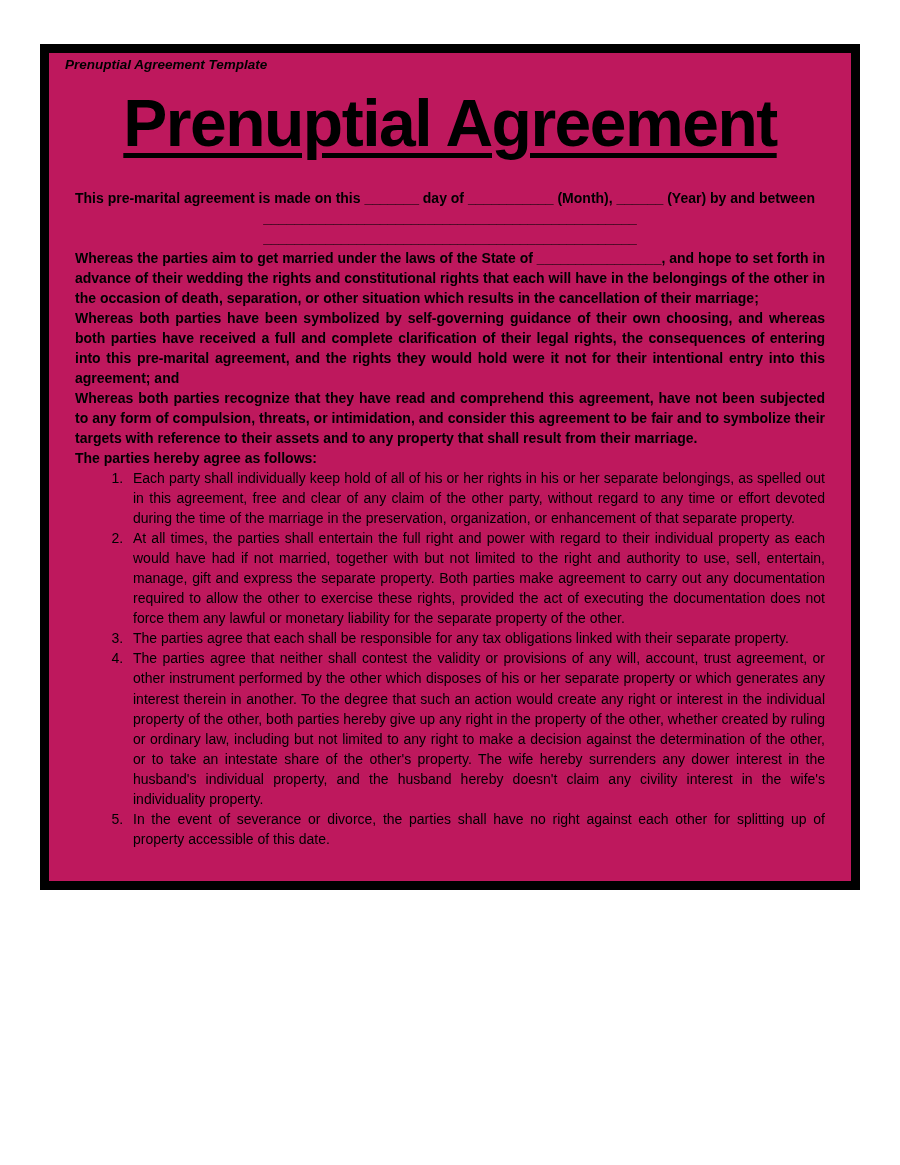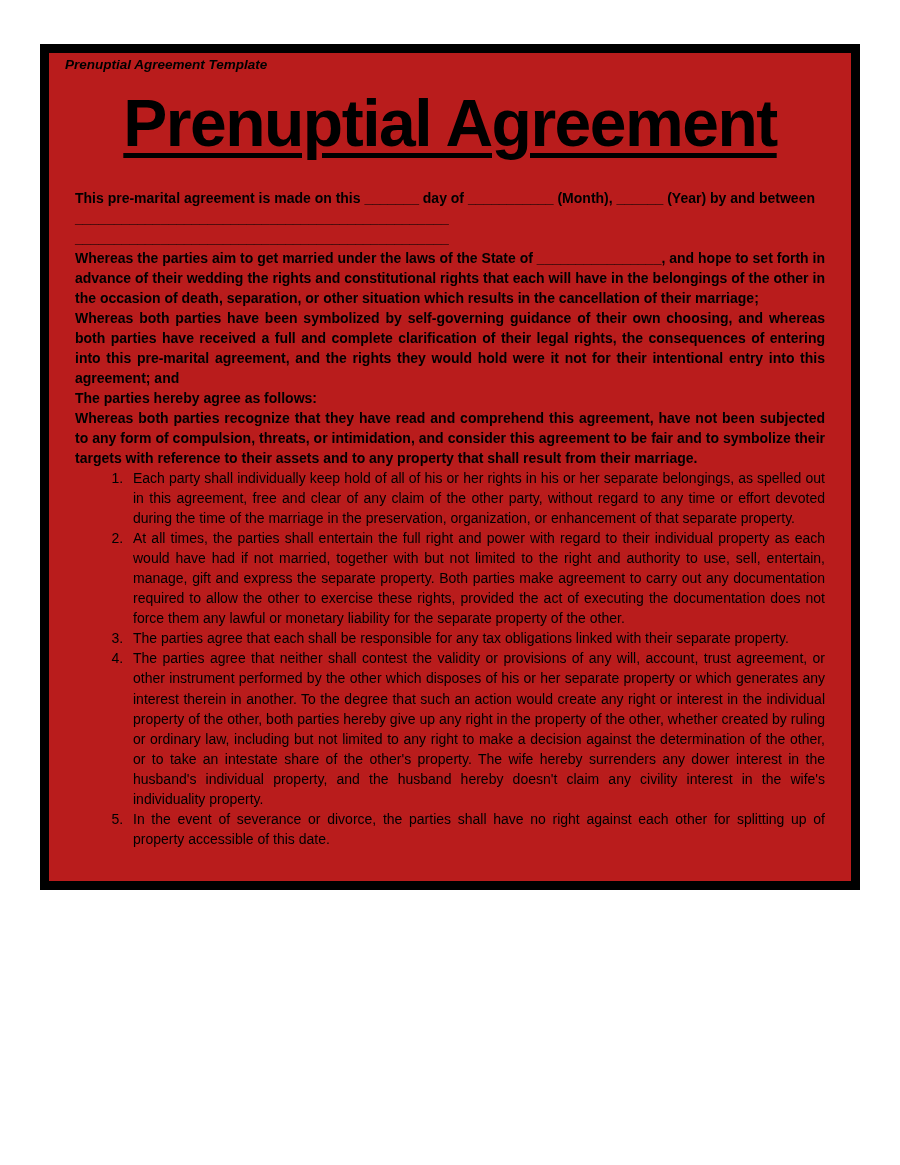--- a/index.html
+++ b/index.html
@@ -11,21 +11,21 @@
   body {
     width: 900px;
     font-family: "Liberation Sans", "DejaVu Sans", sans-serif;
     color: #000000;
     -webkit-font-smoothing: antialiased;
   }
   .page {
     margin: 44px 40px 42px 40px;
     border: 9px solid #000000;
     padding: 3px 14px 32px 14px;
-    background: #b91c1c;
+    background: #be185d;
   }
   .header-label {
     font-size: 13.5px;
     font-weight: bold;
     font-style: italic;
     padding-left: 2px;
     line-height: 1.35;
   }
   .title {
     margin: 12px 0 26px 0;
@@ -44,21 +44,21 @@
   .content {
     padding: 0 12px;
     font-size: 14px;
     line-height: 1.43;
   }
   .content p { margin: 0; font-weight: bold; }
   .intro {
     margin: 0 0 42px 0;
   }
   .party-line {
-    text-align: left;
+    text-align: center;
     margin: 0;
     white-space: nowrap;
   }
   .party-line-2 {
     margin: 0 0 24px 0;
   }
   .and-label {
     text-align: center;
     font-weight: bold;
     margin: 9px 0 10px 0;
@@ -98,23 +98,23 @@
     <p class="party-line party-line-1">________________________________________________</p>
 
 
     <p class="party-line party-line-2">________________________________________________</p>
 
     <p class="body-par">Whereas the parties aim to get married under the laws of the State of ________________, and hope to set forth in advance of their wedding the rights and constitutional rights that each will have in the belongings of the other in the occasion of death, separation, or other situation which results in the cancellation of their marriage;</p>
 
 
     <p class="body-par">Whereas both parties have been symbolized by self-governing guidance of their own choosing, and whereas both parties have received a full and complete clarification of their legal rights, the consequences of entering into this pre-marital agreement, and the rights they would hold were it not for their intentional entry into this agreement; and</p>
 
+    <p class="body-par">Whereas both parties recognize that they have read and comprehend this agreement, have not been subjected to any form of compulsion, threats, or intimidation, and consider this agreement to be fair and to symbolize their targets with reference to their assets and to any property that shall result from their marriage.</p>
+
     <p class="body-par agree-intro">The parties hereby agree as follows:</p>
-
-    <p class="body-par">Whereas both parties recognize that they have read and comprehend this agreement, have not been subjected to any form of compulsion, threats, or intimidation, and consider this agreement to be fair and to symbolize their targets with reference to their assets and to any property that shall result from their marriage.</p>
 
     <ol class="items">
       <li>Each party shall individually keep hold of all of his or her rights in his or her separate belongings, as spelled out in this agreement, free and clear of any claim of the other party, without regard to any time or effort devoted during the time of the marriage in the preservation, organization, or enhancement of that separate property.</li>
       <li>At all times, the parties shall entertain the full right and power with regard to their individual property as each would have had if not married, together with but not limited to the right and authority to use, sell, entertain, manage, gift and express the separate property. Both parties make agreement to carry out any documentation required to allow the other to exercise these rights, provided the act of executing the documentation does not force them any lawful or monetary liability for the separate property of the other.</li>
       <li>The parties agree that each shall be responsible for any tax obligations linked with their separate property.</li>
       <li>The parties agree that neither shall contest the validity or provisions of any will, account, trust agreement, or other instrument performed by the other which disposes of his or her separate property or which generates any interest therein in another. To the degree that such an action would create any right or interest in the individual property of the other, both parties hereby give up any right in the property of the other, whether created by ruling or ordinary law, including but not limited to any right to make a decision against the determination of the other, or to take an intestate share of the other's property. The wife hereby surrenders any dower interest in the husband's individual property, and the husband hereby doesn't claim any civility interest in the wife's individuality property.</li>
       <li>In the event of severance or divorce, the parties shall have no right against each other for splitting up of property accessible of this date.</li>
     </ol>
 
   </div>

